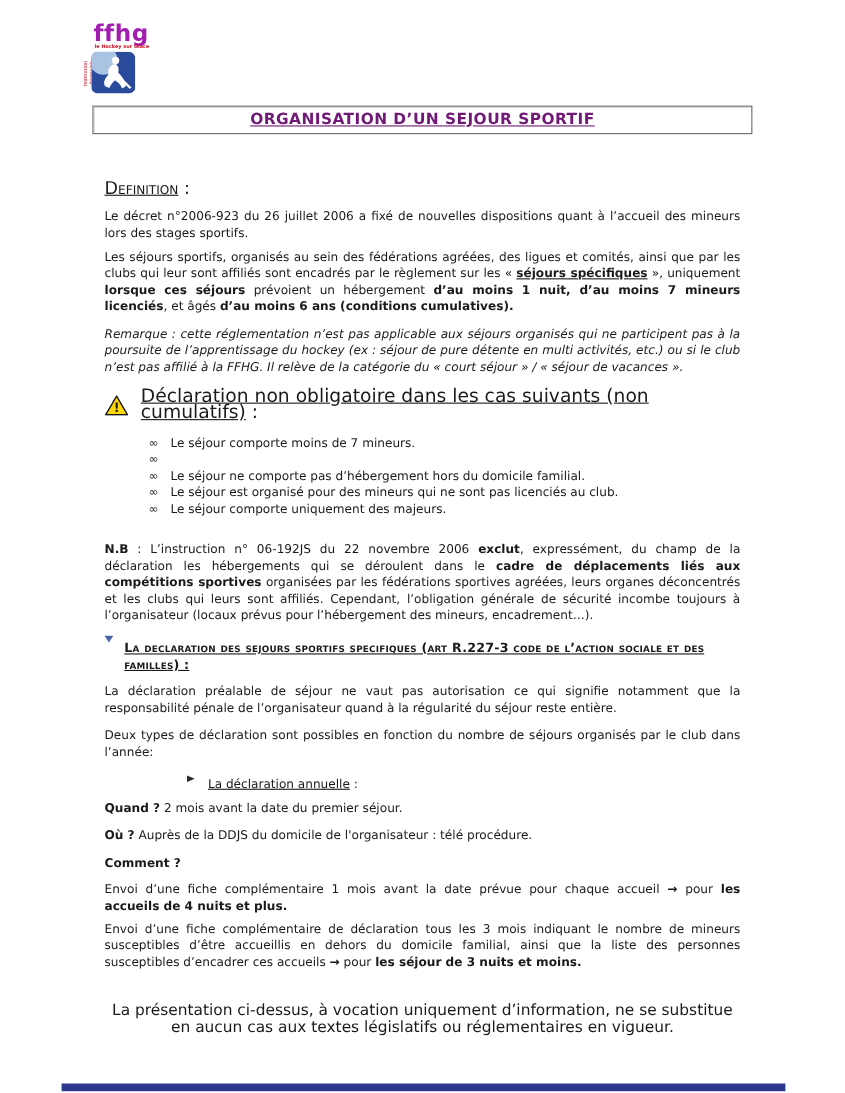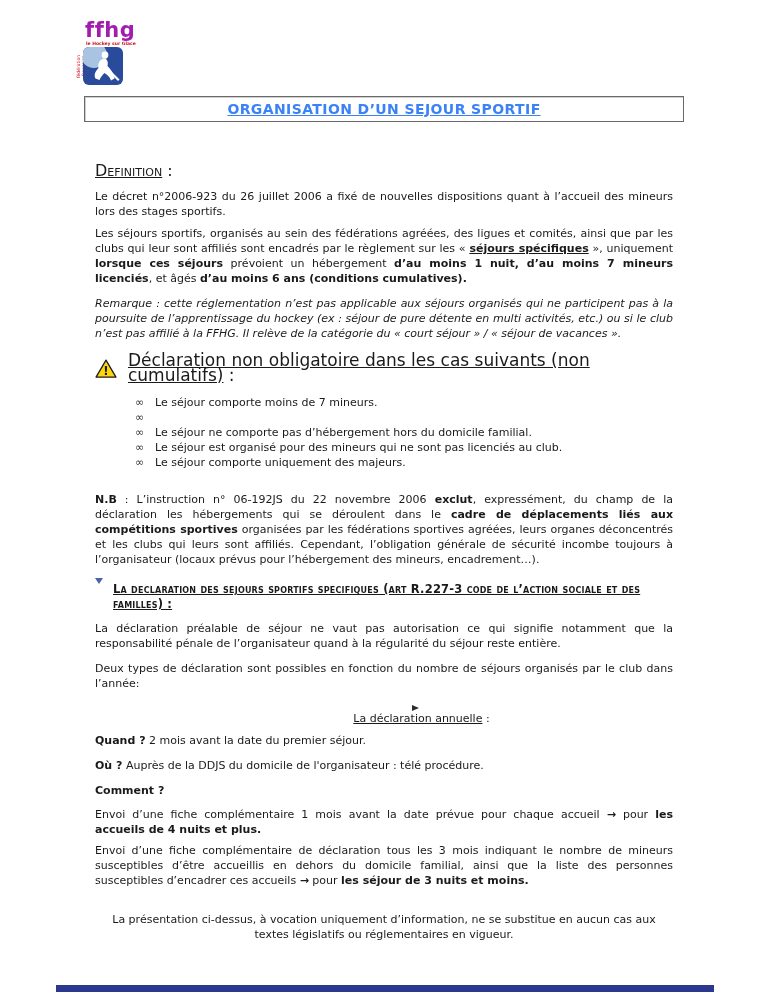--- a/index.html
+++ b/index.html
@@ -19,21 +19,21 @@
   .logo-vert{width:7px;height:38px;font-size:4.5px;color:#cc1122;writing-mode:vertical-rl;transform:rotate(180deg);text-align:center;overflow:hidden;}
 
   
   .title-box{
     position:absolute;left:84px;top:96px;width:598px;height:24px;
     border:1px solid #6a6a6a;box-shadow:1px 1px 0 #cfcfcf inset;
     display:flex;align-items:center;justify-content:center;background:#fff;
   }
   .title-box span{
     font-size:14px;font-weight:bold;text-decoration:underline;
-    letter-spacing:0.4px;color:#3b82f6;
+    letter-spacing:0.4px;color:#701a75;
   }
 
   
   .content{position:absolute;left:95px;top:122px;width:578px;font-size:11px;line-height:15px;}
   .p{text-align:justify;}
   .def-h{margin-top:41px;font-size:16px;font-weight:normal;}
   .sc{font-variant:small-caps;}
   .def-h .word{text-decoration:underline;}
   .m11{margin-top:11px;} .m7{margin-top:7px;} .m10{margin-top:10px;}
   .m9{margin-top:9px;} .m6{margin-top:6px;} .m22{margin-top:22px;}
@@ -47,27 +47,27 @@
   ul.blist .inf{flex:0 0 20px;margin-left:40px;font-size:11px;color:#3a3a3a;}
   ul.blist .txt{flex:1;text-align:justify;}
 
   .sect-h{margin-top:15px;display:flex;font-size:11.5px;font-weight:bold;}
   .sect-h .bullet{flex:0 0 18px;padding-top:2px;}
   .sect-h .htxt{flex:1;font-variant:small-caps;text-decoration:underline;letter-spacing:0.2px;}
   .dn-arrow{display:inline-block;width:9px;}
   .dn-arrow .stem{width:3px;height:5px;background:#4a63a8;margin:0 auto;}
   .dn-arrow .head{width:0;height:0;border-left:4.5px solid transparent;border-right:4.5px solid transparent;border-top:6px solid #4a63a8;}
 
-  .annual{margin-top:14px;margin-left:75px;display:flex;align-items:center;flex-direction:column;}
+  .annual{margin-top:14px;margin-left:75px;display:flex;}
   .tri-right{width:0;height:0;border-top:3.5px solid transparent;border-bottom:3.5px solid transparent;border-left:7px solid #2b2b2b;margin-right:12px;}
   .annual .lbl{text-decoration:underline;}
 
   .footer{
     position:absolute;left:95px;top:912px;width:578px;
-    font-size:11px;line-height:15px;text-align:center;
+    font-size:14px;line-height:15px;text-align:center;
   }
   .bottom-bar{position:absolute;left:56px;top:985px;width:658px;height:7px;background:#2c3890;}
 </style>
 </head>
 <body>
 
 <div class="logo">
   <div class="logo-word">ffhg</div>
   <div class="logo-tag">le Hockey sur Glace</div>
   <div class="logo-row">

